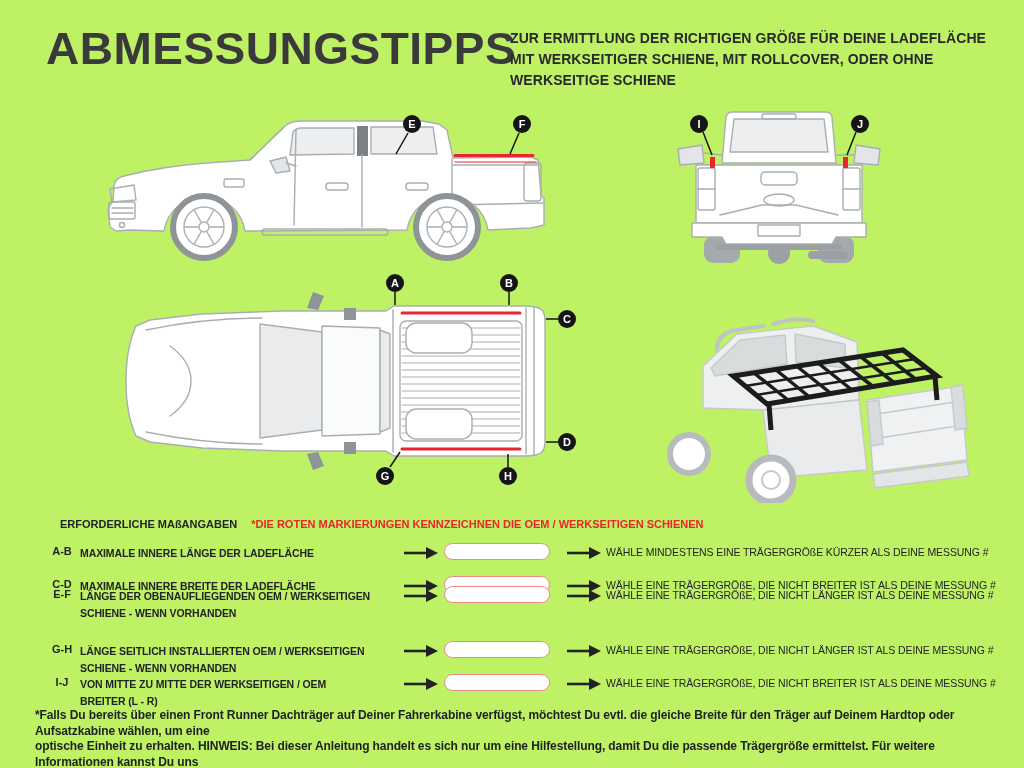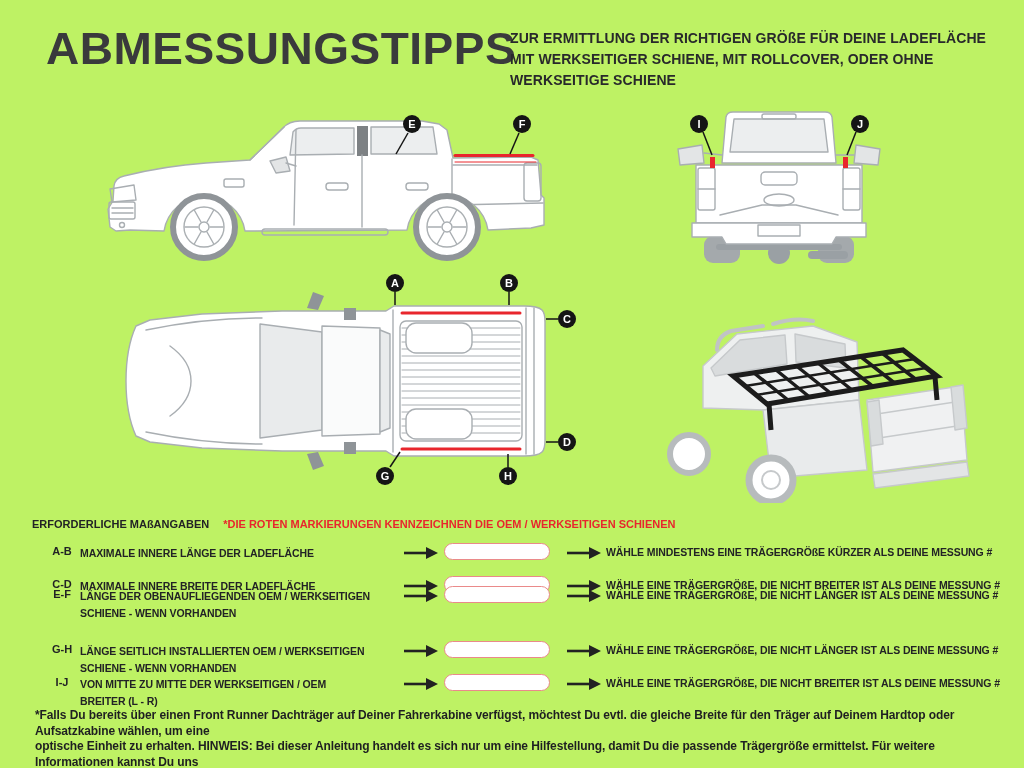--- a/index.html
+++ b/index.html
@@ -5,27 +5,27 @@
   html,body{margin:0;padding:0;background:#fff;}
   #page{position:relative;width:1024px;height:768px;background:#bef264;overflow:hidden;
         font-family:"Liberation Sans",sans-serif;color:#222325;}
   .abs{position:absolute;}
   
   #title{left:46px;top:22px;font-size:46px;font-weight:bold;letter-spacing:.5px;color:#3a3a3c;
          transform:scaleY(.98);transform-origin:top left;white-space:nowrap;}
   #subtitle{left:510px;top:28px;font-size:14px;font-weight:bold;line-height:21px;color:#28292b;
             white-space:pre-line;letter-spacing:.1px;}
   
-  #req-line{left:32px;top:518px;font-size:11px;font-weight:bold;white-space:nowrap;}
+  #req-line{left:60px;top:518px;font-size:11px;font-weight:bold;white-space:nowrap;}
   #req-line .note{color:#e8262d;margin-left:14px;}
   .m-row{position:absolute;left:0;width:1024px;height:30px;}
   .m-key{position:absolute;left:46px;top:2px;width:32px;font-size:11px;font-weight:bold;text-align:center;}
   .m-label{position:absolute;left:80px;top:2px;width:330px;font-size:10.5px;font-weight:bold;
            line-height:16.5px;letter-spacing:-.1px;white-space:pre-line;}
-  .m-instr{position:absolute;left:606px;top:3px;width:415px;font-size:10.5px;font-weight:bold;
+  .m-instr{position:absolute;left:606px;top:3px;width:415px;font-size:10.5px;font-weight:normal;
            letter-spacing:-.1px;white-space:nowrap;}
   .arrow{position:absolute;top:4px;}
   .arrow.a1{left:404px;} .arrow.a2{left:567px;}
   .pill{position:absolute;left:444px;top:0;width:106px;height:17px;border:1.4px solid #ea8a8a;
         border-radius:10px;background:#fff;outline:none;box-sizing:border-box;
         font-family:"Liberation Sans",sans-serif;font-size:11px;padding:0 8px;color:#222;}
   
   #footnote{left:35px;top:708px;width:975px;font-size:12px;font-weight:bold;line-height:15.5px;
             letter-spacing:-.1px;color:#1e1f21;white-space:pre-line;}
   svg text.mk{font-family:"Liberation Sans",sans-serif;font-size:11px;font-weight:bold;fill:#fff;}

